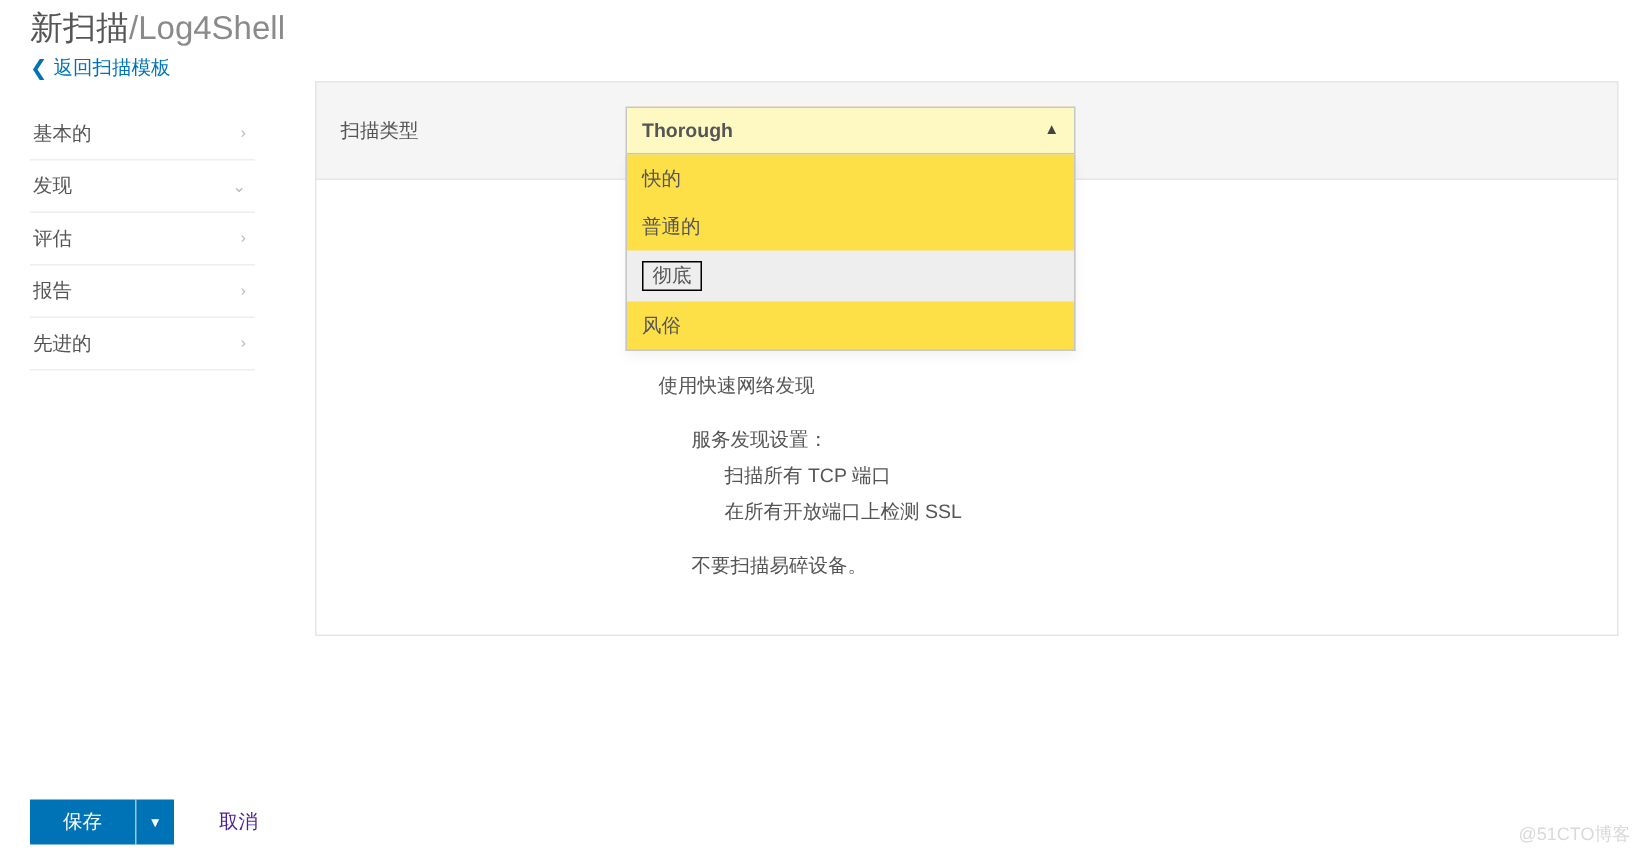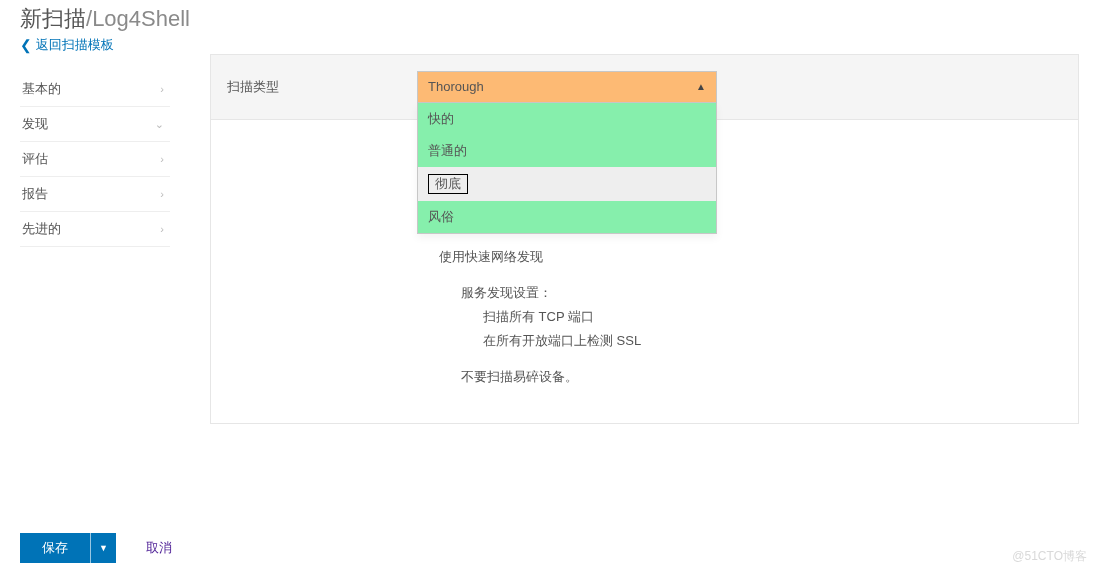--- a/index.html
+++ b/index.html
@@ -109,38 +109,39 @@
   .section-header label {
     width: 190px;
     color: #555;
   }
 
   .select-wrap {
     position: relative;
     flex: 0 0 300px;
   }
   .select-display {
-    background: #fdba74;
+    background: #fef9c3;
     border: 1px solid #c7c7c7;
     height: 32px;
     line-height: 30px;
     padding: 0 10px;
     display: flex;
     justify-content: space-between;
     align-items: center;
     cursor: pointer;
+    font-weight: bold;
   }
   .select-display .caret { font-size: 10px; color: #444; }
 
   .dropdown {
     position: absolute;
     top: 100%;
     left: 0;
     right: 0;
-    background: #86efac;
+    background: #fde047;
     border: 1px solid #c7c7c7;
     border-top: none;
     box-shadow: 0 4px 8px rgba(0,0,0,0.05);
     z-index: 10;
   }
   .dropdown .option {
     padding: 7px 10px;
     cursor: pointer;
   }
   .dropdown .option.highlight {

